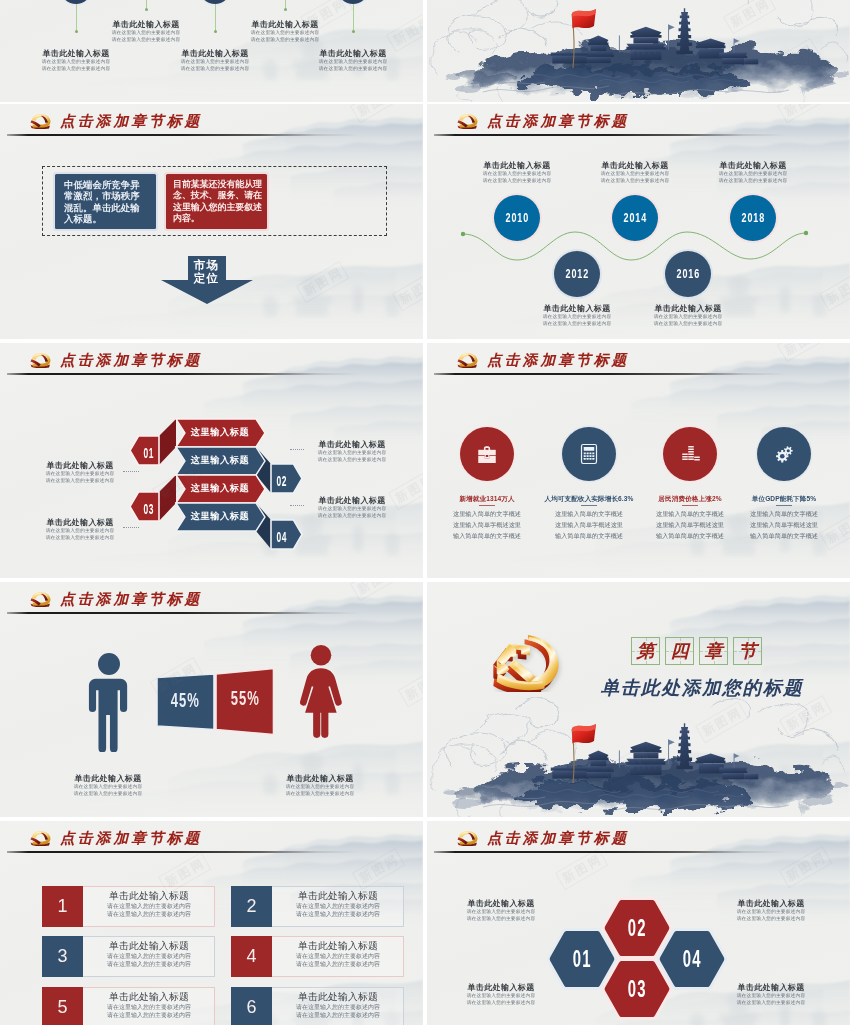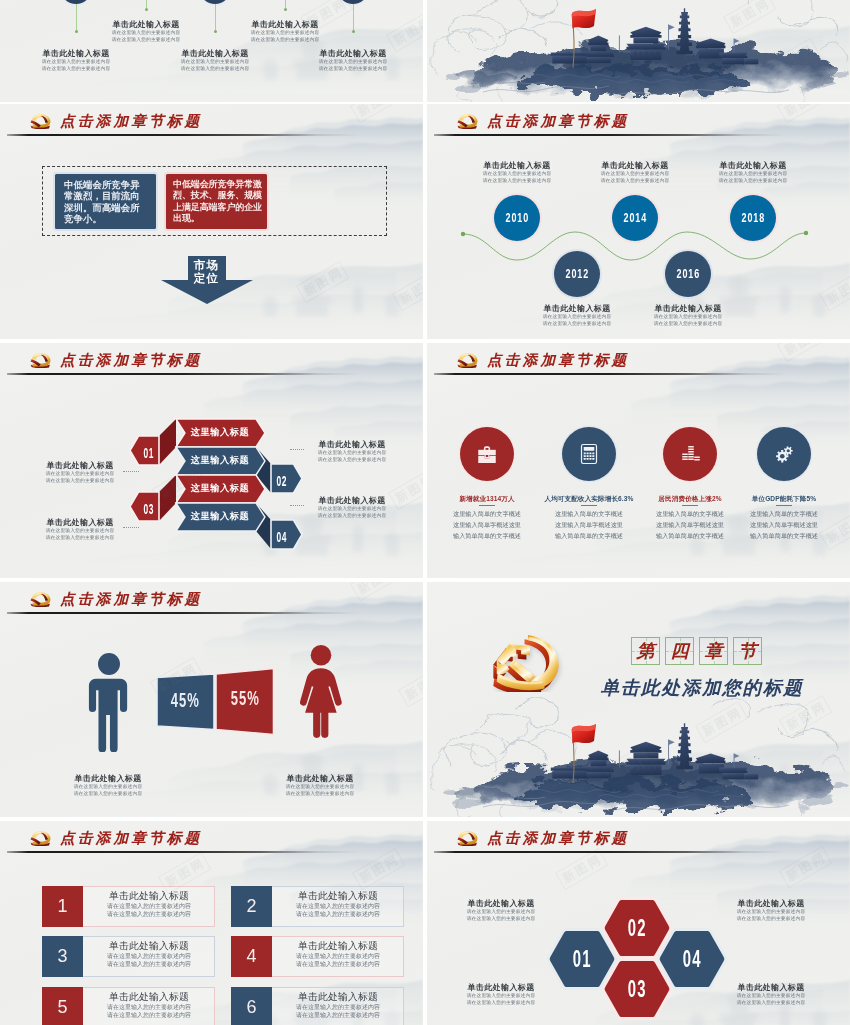--- a/index.html
+++ b/index.html
@@ -486,22 +486,22 @@
 
 <path d="M5 14.5 C10 15.8 17 19.5 23.5 25 L19.5 29 C13.5 24 8 20.5 3 19 Z" fill="url(#EMr2)"></path>
 <path d="M25 3.5 C31 6.5 36 11 38 18.5 L33 20 C31.5 13.5 28.5 9 24 6 Z" fill="url(#EMr2)"></path>
 
 <path d="M22 3.6 C31 3.6 39 8.5 40.5 14.5 C38 10 31 6.2 23 6.2 C17 6.2 12 8.4 9.5 11.6 C11 7 16 3.6 22 3.6 Z" fill="#fdf6d8" opacity=".75"></path>
 </svg>
         <div class="tx">点击添加章节标题</div>
       </div>
       <div class="hdr-rule"></div>
       <div class="dashbox"></div>
-      <div class="mcard b" style="left:55px">中低端会所竞争异常激烈，目前流向深圳。而高端会所竞争小。</div>
-      <div class="mcard r" style="left:166px">中低端会所竞争异常激烈、技术、服务、规模上满足高端客户的企业出现。</div>
+      <div class="mcard b" style="left:55px">中低端会所竞争异常激烈，市场秩序混乱。单击此处输入标题。</div>
+      <div class="mcard r" style="left:166px">目前某某还没有能从理念、技术、服务、请在这里输入您的主要叙述内容。</div>
       <div class="mk-arrow">
 <svg viewBox="0 0 92 48" style="position:absolute;left:0;top:0;width:92px;height:48px">
 <path d="M27 0 L65 0 L65 24 L92 24 L46 48 L0 24 L27 24 Z" fill="#33506F"></path>
         </svg>
 <div class="lbl">
           <div>市场</div>
           <div>定位</div>
         </div>
 </div>
       <div class="wm" style="left:350px;top:2px;font-size:12px;transform:rotate(-30deg)">新图网</div>

